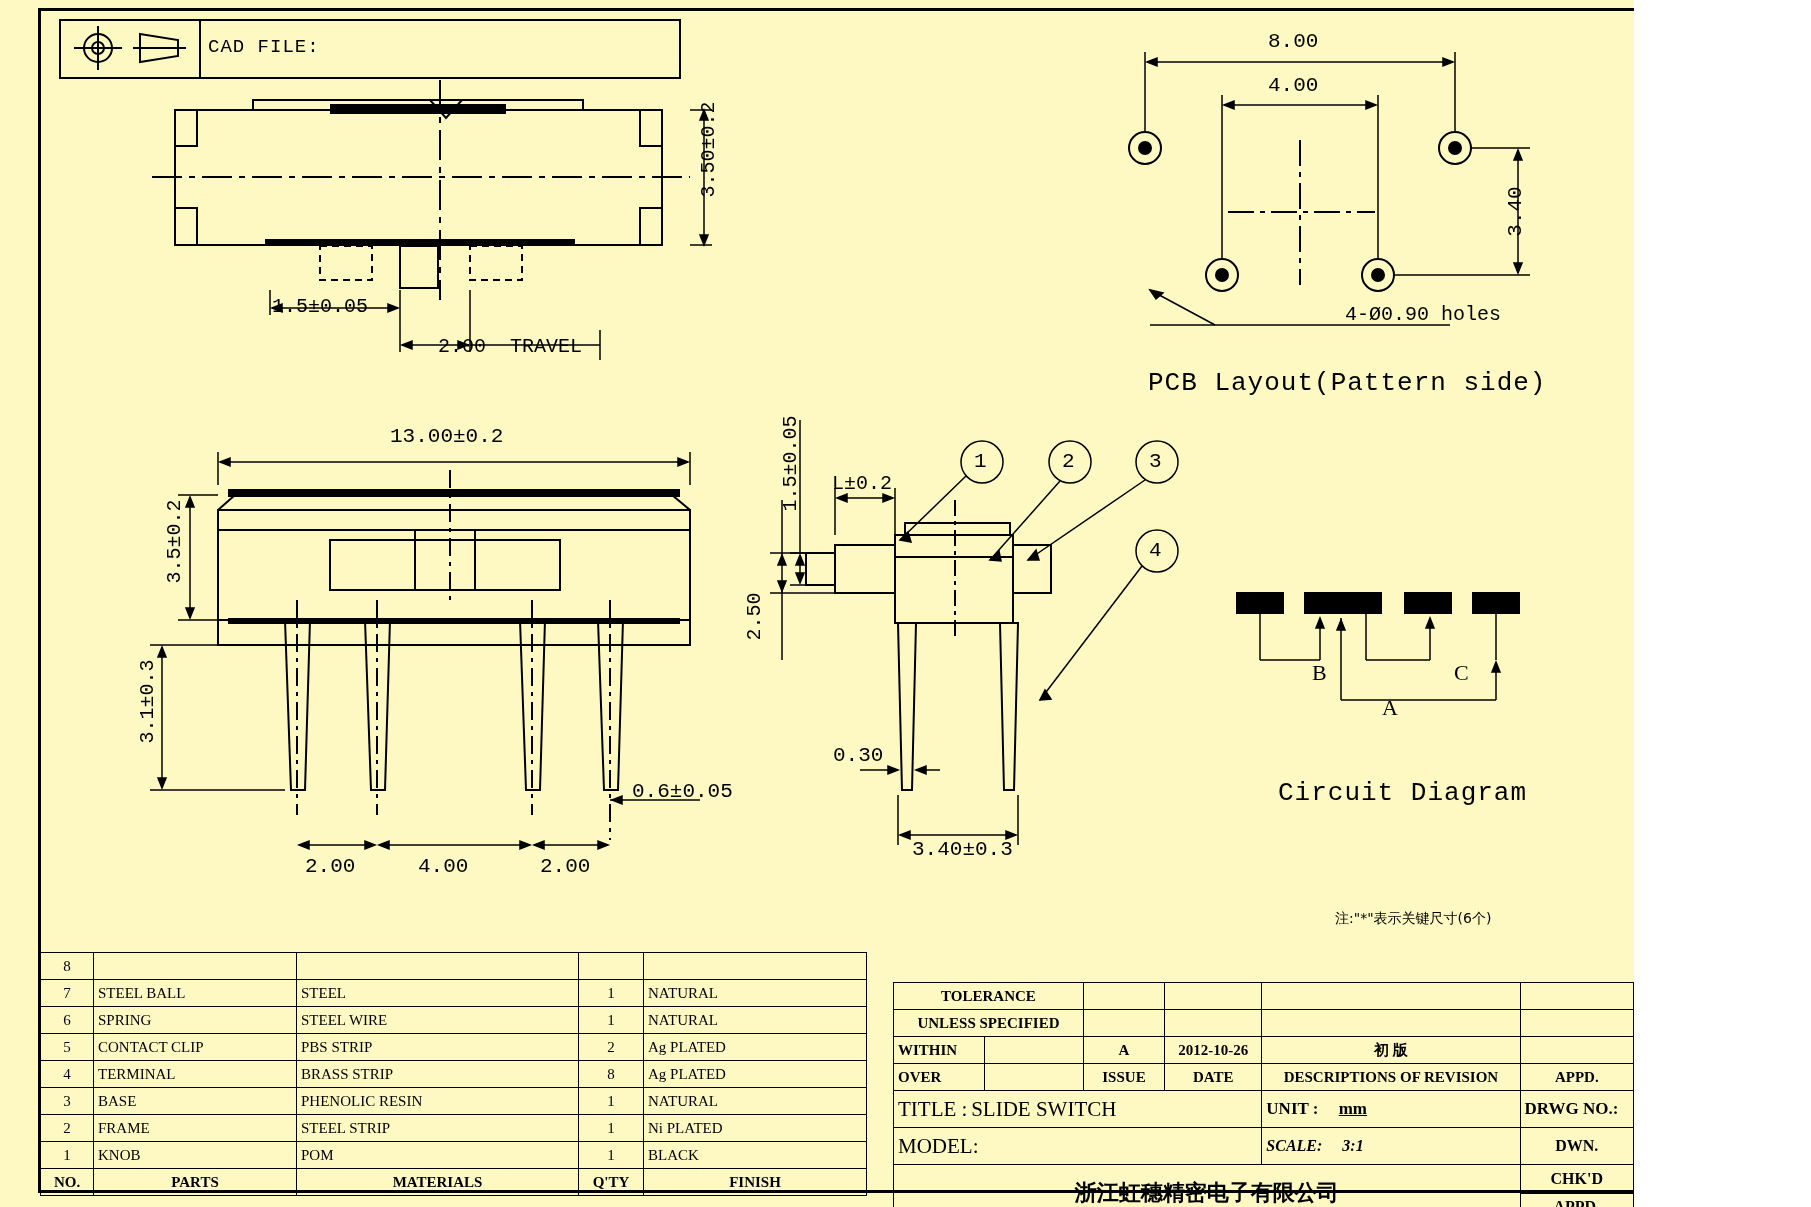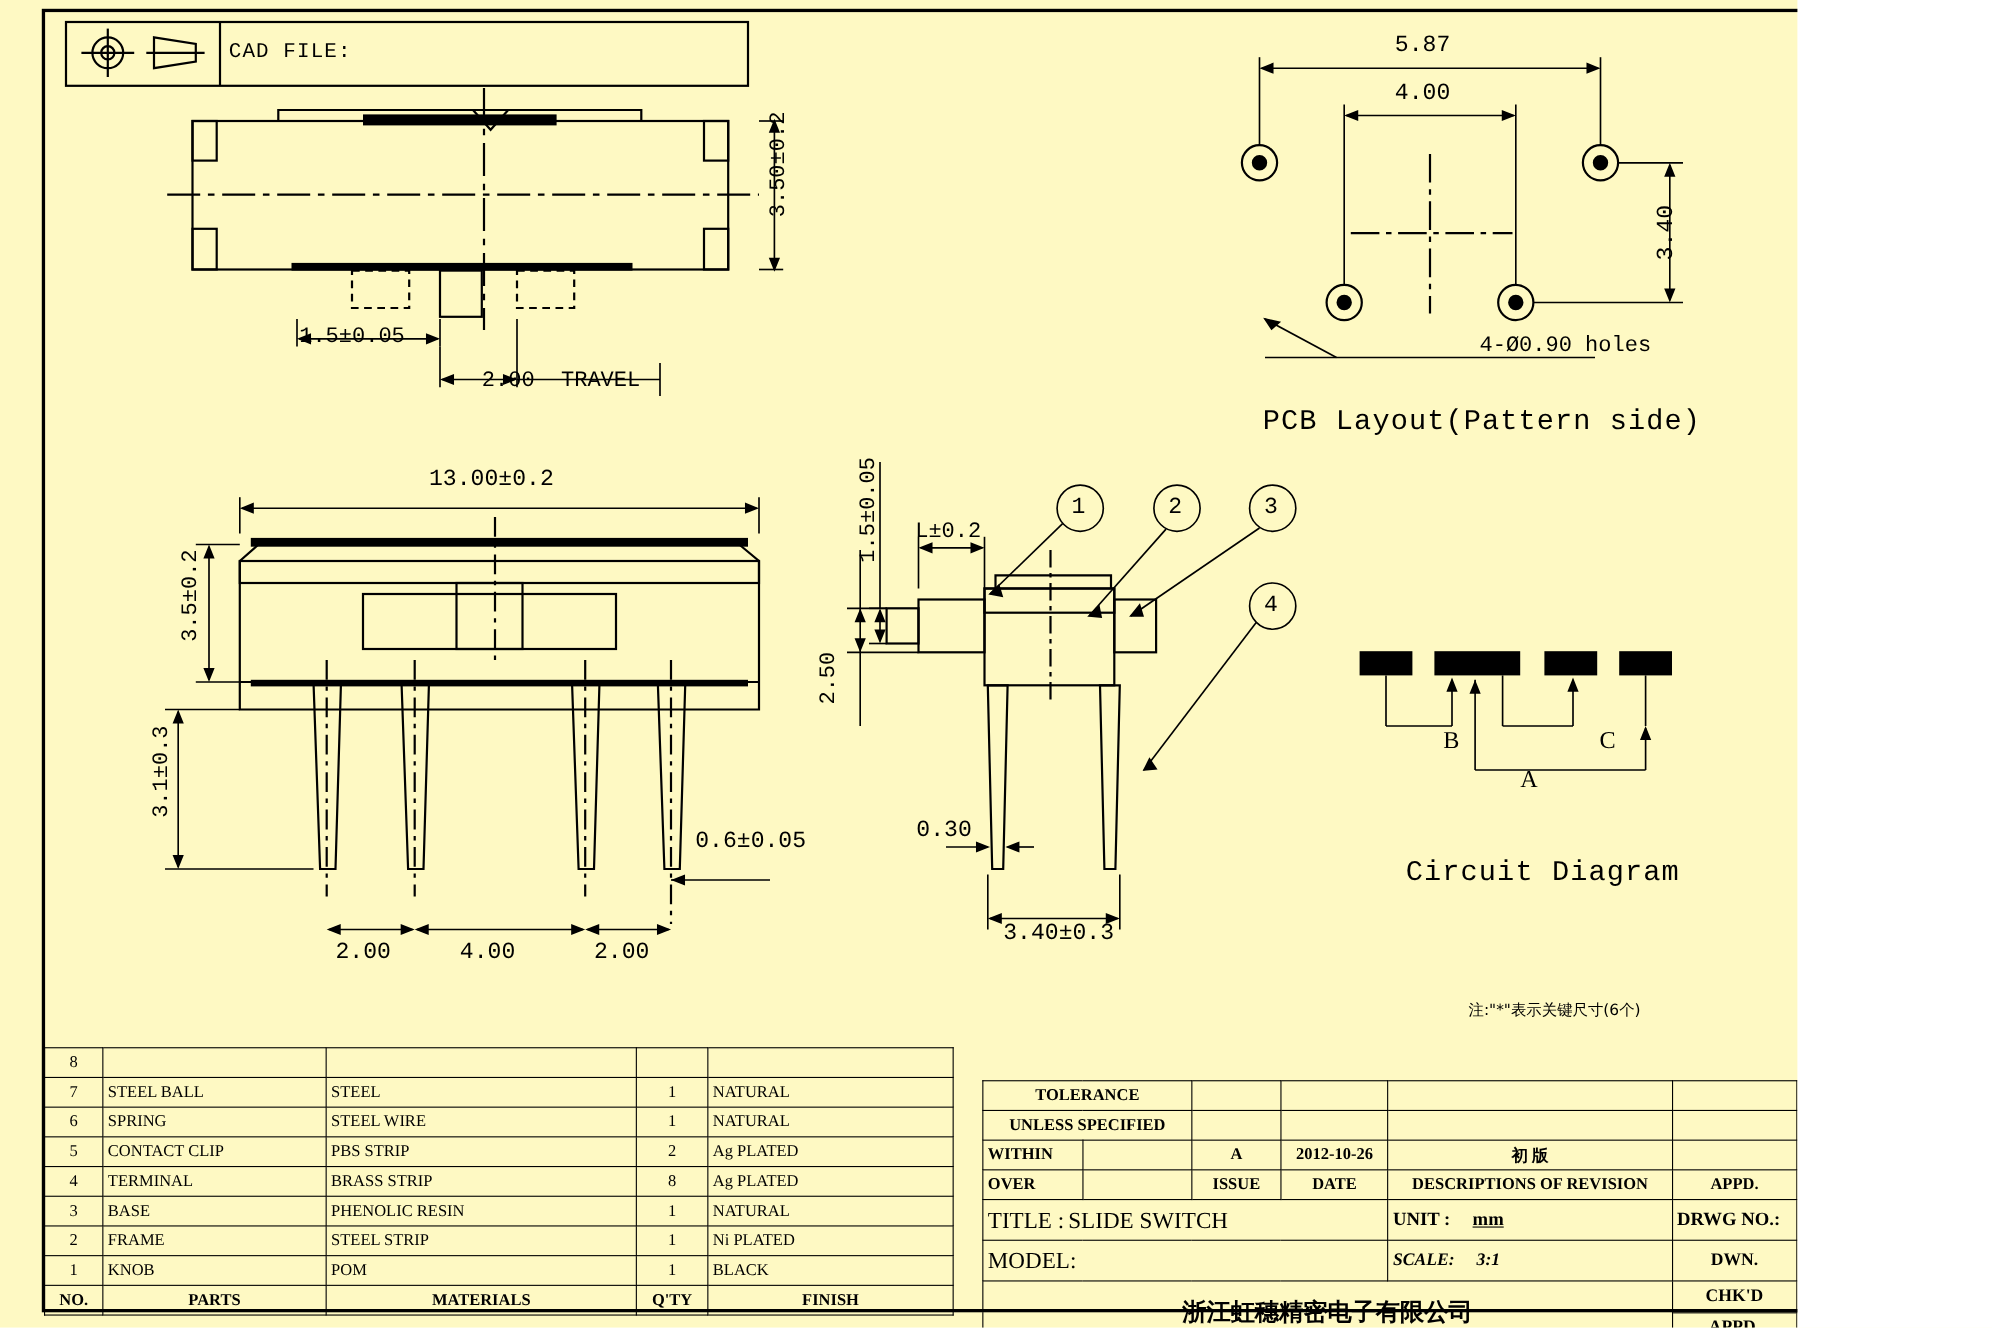--- a/index.html
+++ b/index.html
@@ -278,33 +278,33 @@
     </g>
   </svg>
 
   <div class="lbl" style="left:208px;top:36px;font-size:19px;letter-spacing:1px;">CAD FILE:</div>
 
   <div class="lbl vert" style="left:660px;top:138px;font-size:20px;transform:rotate(-90deg);">3.50±0.2</div>
   <div class="lbl" style="left:272px;top:295px;font-size:20px;">1.5±0.05</div>
   <div class="lbl" style="left:438px;top:335px;font-size:20px;">2.00</div>
   <div class="lbl" style="left:510px;top:335px;font-size:20px;">TRAVEL</div>
 
-  <div class="lbl" style="left:1268px;top:30px;font-size:21px;">5.87</div>
+  <div class="lbl" style="left:1268px;top:30px;font-size:21px;">8.00</div>
   <div class="lbl" style="left:1268px;top:74px;font-size:21px;">4.00</div>
   <div class="lbl vert" style="left:1490px;top:200px;font-size:21px;transform:rotate(-90deg);">3.40</div>
   <div class="lbl" style="left:1345px;top:303px;font-size:20px;">4-Ø0.90 holes</div>
   <div class="lbl" style="left:1148px;top:368px;font-size:26px;letter-spacing:1px;">PCB Layout(Pattern side)</div>
 
   <div class="lbl" style="left:390px;top:425px;font-size:21px;">13.00±0.2</div>
   <div class="lbl vert" style="left:132px;top:530px;font-size:20px;transform:rotate(-90deg);">3.5±0.2</div>
   <div class="lbl vert" style="left:105px;top:690px;font-size:20px;transform:rotate(-90deg);">3.1±0.3</div>
   <div class="lbl" style="left:305px;top:855px;font-size:21px;">2.00</div>
   <div class="lbl" style="left:418px;top:855px;font-size:21px;">4.00</div>
   <div class="lbl" style="left:540px;top:855px;font-size:21px;">2.00</div>
-  <div class="lbl" style="left:632px;top:754px;font-size:21px;">0.6±0.05</div>
+  <div class="lbl" style="left:632px;top:780px;font-size:21px;">0.6±0.05</div>
 
   <div class="lbl vert" style="left:742px;top:452px;font-size:20px;transform:rotate(-90deg);">1.5±0.05</div>
   <div class="lbl" style="left:832px;top:472px;font-size:20px;">L±0.2</div>
   <div class="lbl vert" style="left:730px;top:605px;font-size:20px;transform:rotate(-90deg);">2.50</div>
   <div class="lbl" style="left:812px;top:744px;font-size:21px;margin-left:21px;">0.30</div>
   <div class="lbl" style="left:912px;top:838px;font-size:21px;">3.40±0.3</div>
   <div class="lbl" style="left:974px;top:450px;font-size:21px;">1</div>
   <div class="lbl" style="left:1062px;top:450px;font-size:21px;">2</div>
   <div class="lbl" style="left:1149px;top:450px;font-size:21px;">3</div>
   <div class="lbl" style="left:1149px;top:539px;font-size:21px;">4</div>

